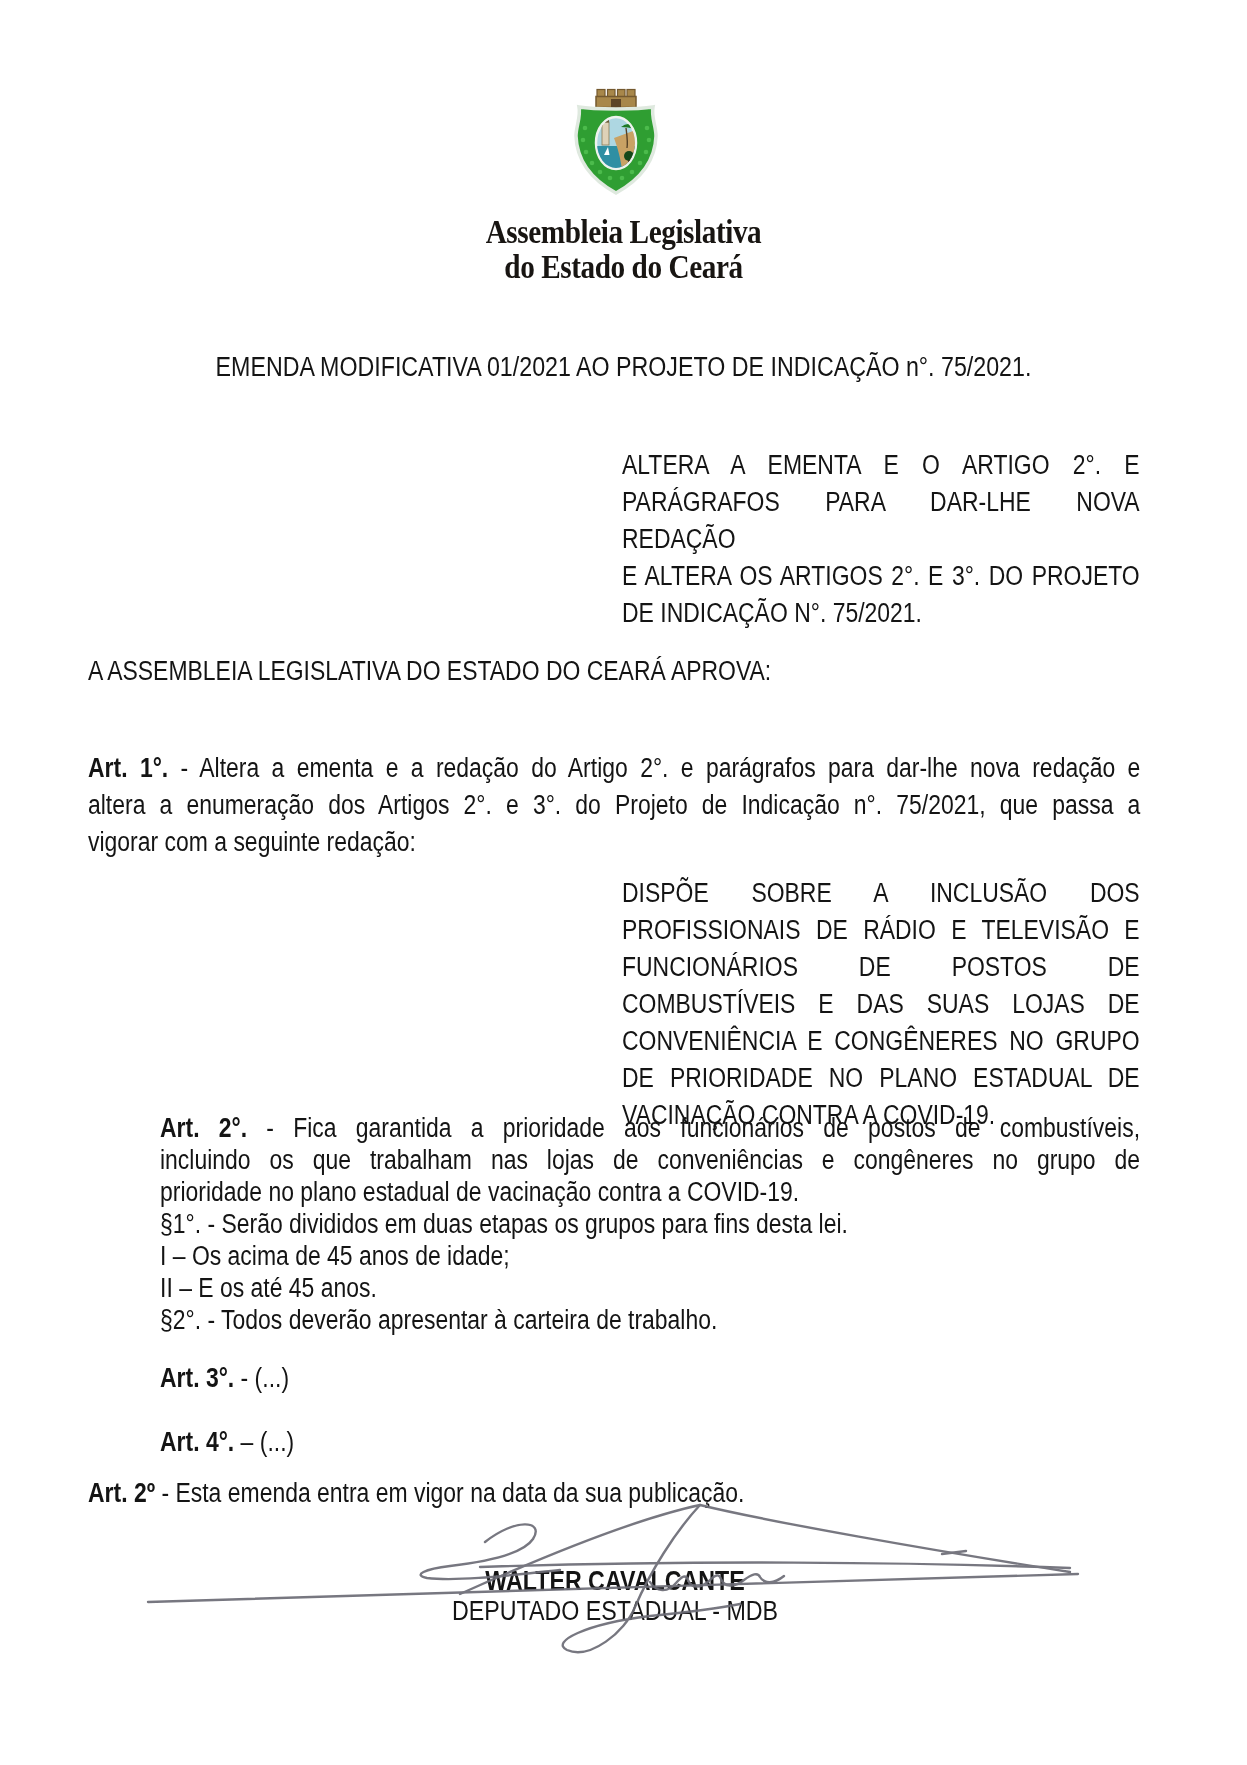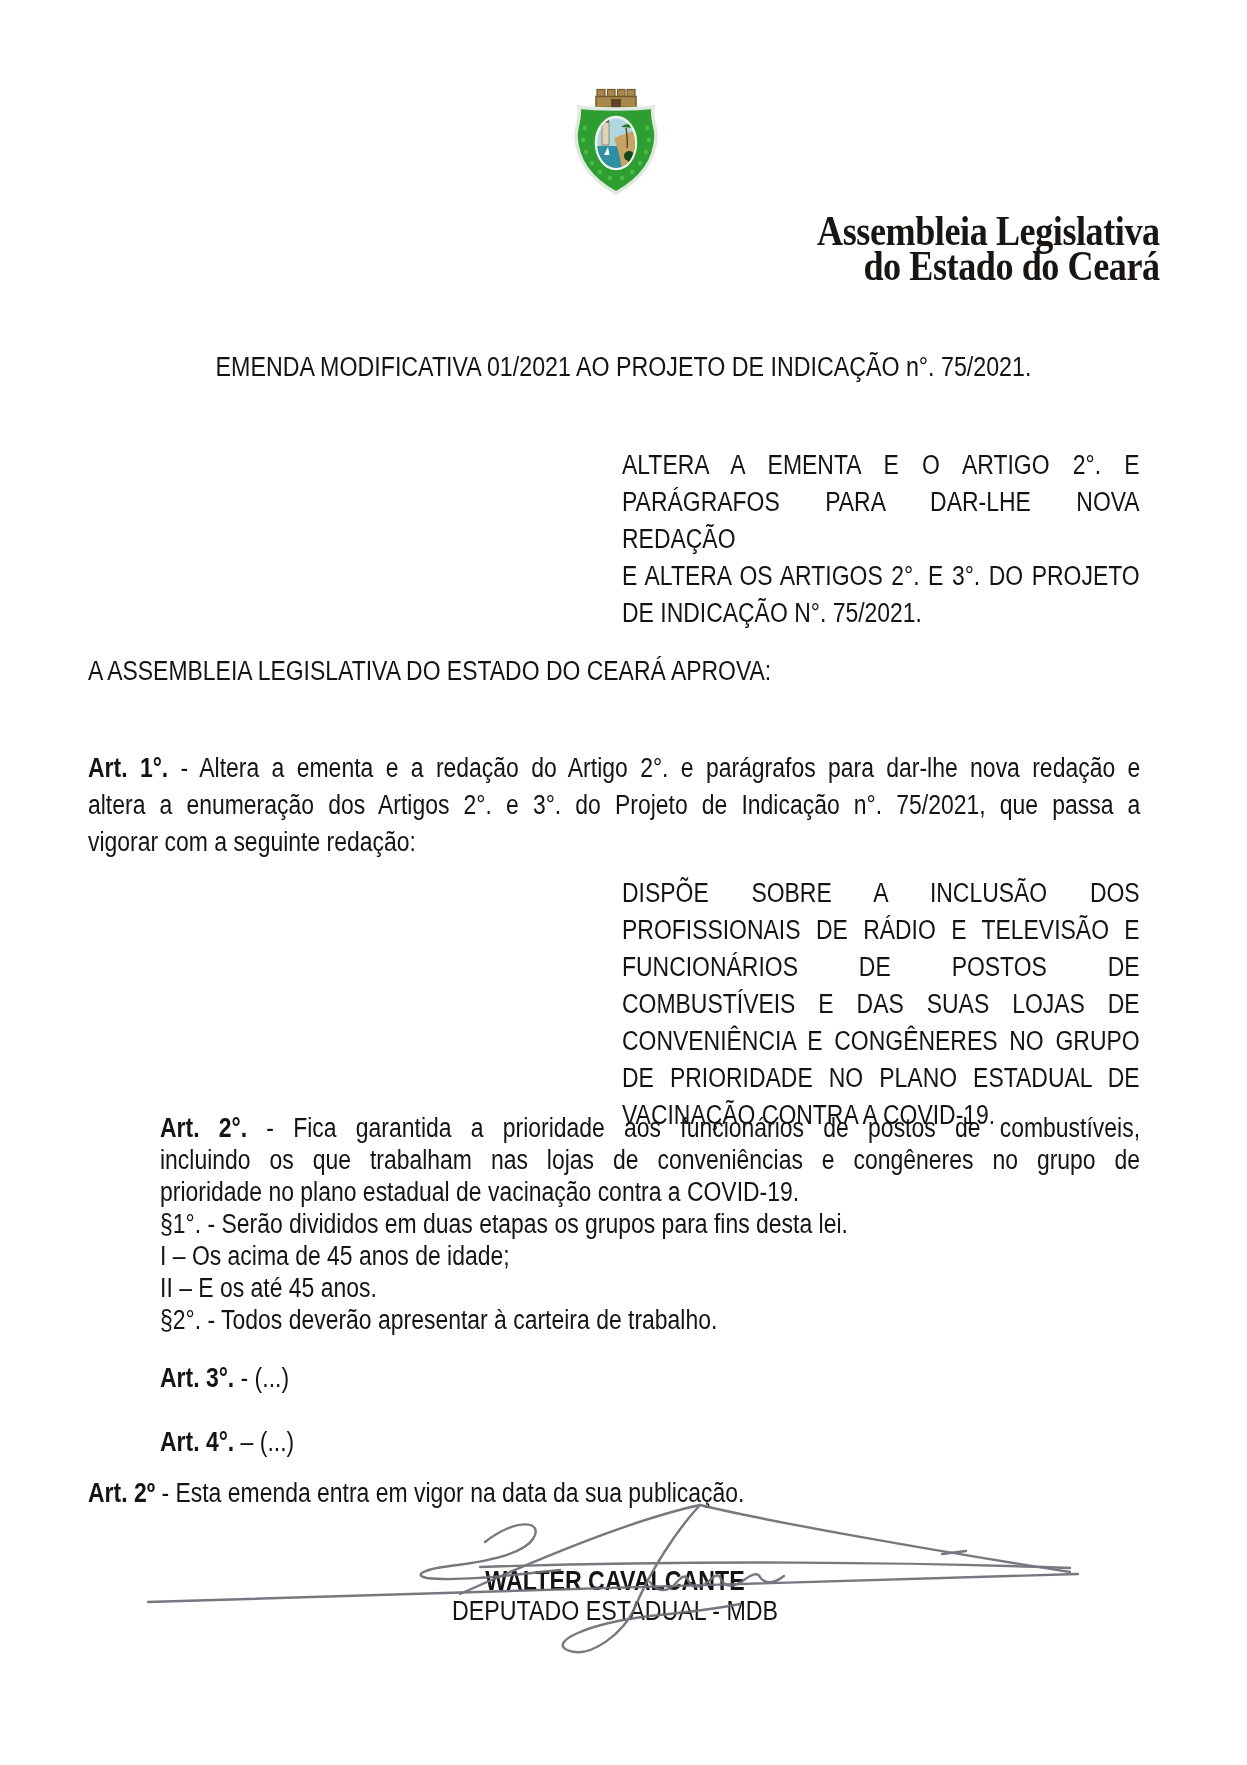--- a/index.html
+++ b/index.html
@@ -8,22 +8,22 @@
     font-family:"Liberation Sans",sans-serif;color:#141414;overflow:hidden;
   }
   .abs{position:absolute;}
   
   .cond{transform:scaleX(0.85);transform-origin:left top;}
   .cond-c{transform:scaleX(0.86);transform-origin:center top;}
   .body-txt{font-size:27px;line-height:37px;}
   .just{text-align:justify;text-align-last:justify;}
   .b{font-weight:bold;}
   
-  .org{left:0;top:214px;width:1247px;text-align:right;
-       font-family:"Liberation Serif",serif;font-weight:bold;font-size:42px;line-height:35px;
+  .org{left:0;top:214px;width:1247px;text-align:center;
+       font-family:"Liberation Serif",serif;font-weight:bold;font-size:34px;line-height:35px;
        letter-spacing:-0.5px;color:#181512;}
   .doc-title{left:0;top:352px;width:1247px;text-align:center;font-size:27px;}
   
   .recital{left:622px;width:609px;font-size:27px;line-height:37px;}
   .art1{left:88px;top:750px;width:1238px;}
   .art2blk{left:160px;top:1112px;width:1153px;font-size:27px;line-height:32px;}
   .aprova{left:88px;top:656px;width:1238px;font-size:27px;}
   .artline{width:900px;font-size:27px;}
   .signer{left:315px;top:1566px;width:600px;text-align:center;}
   .signer .name{font-weight:bold;font-size:27px;line-height:30px;}

